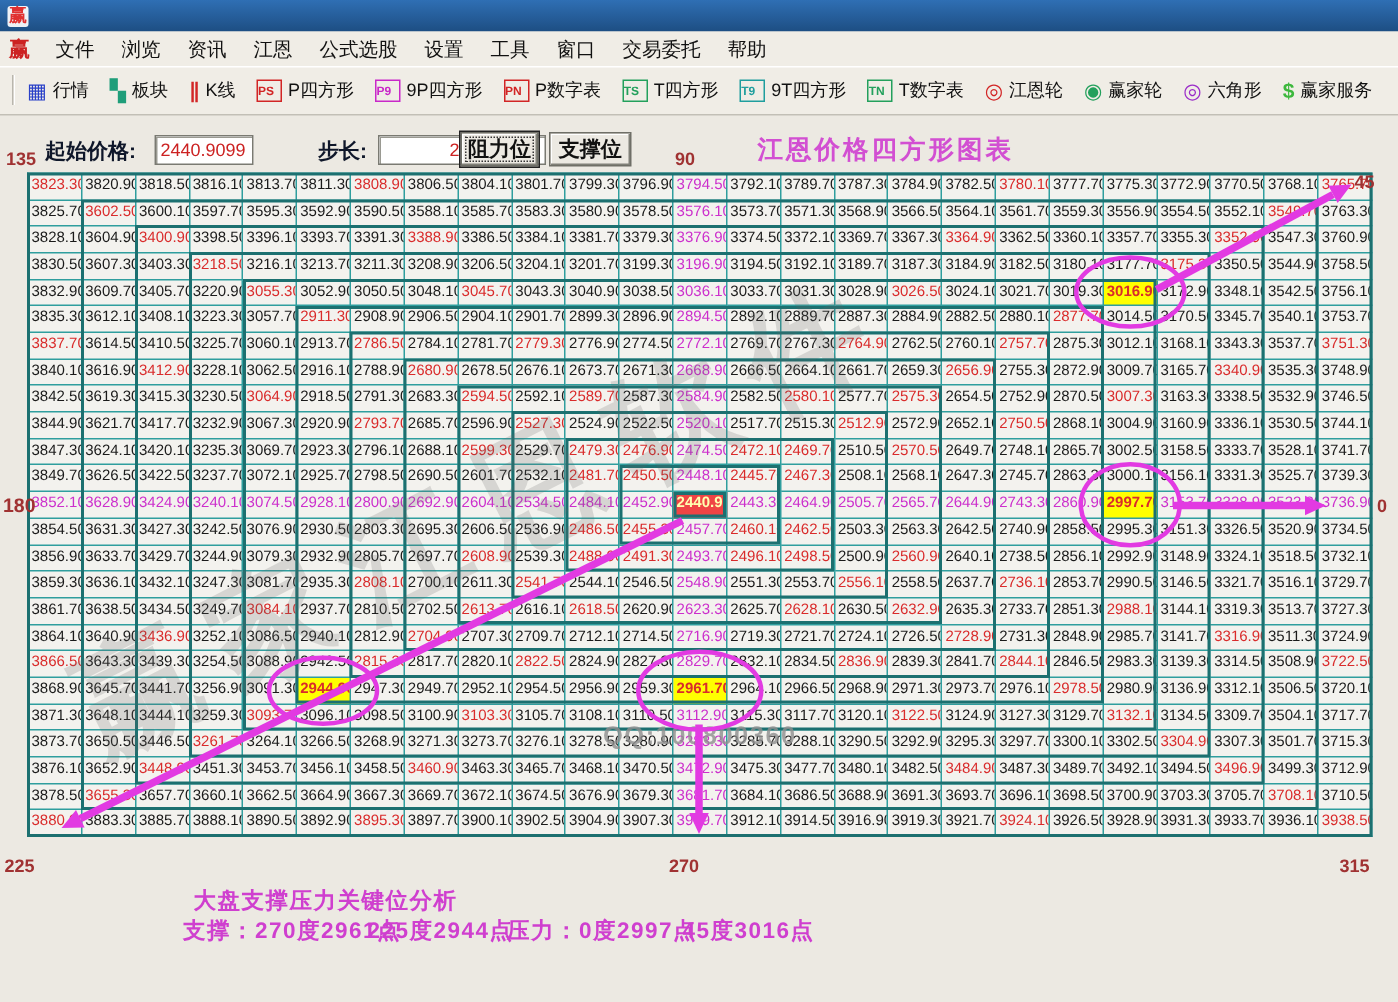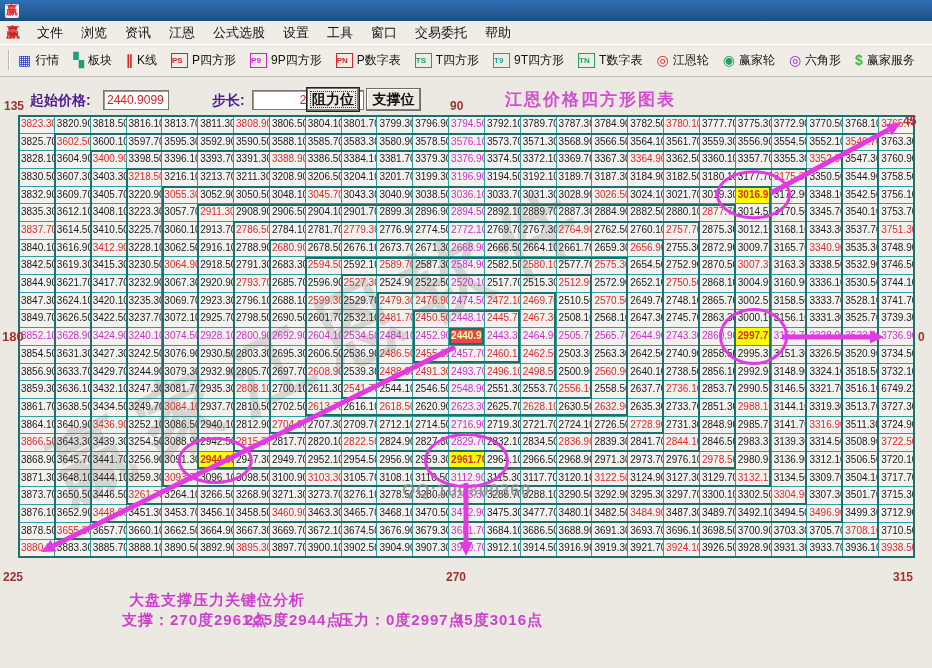--- a/index.html
+++ b/index.html
@@ -16,21 +16,21 @@
   .menubar .logo{color:#cc2222;font-weight:bold;margin:0 8px 0 6px;font-size:14px;}
   .menubar .mi{padding:0 9px;}
   .toolbar{position:absolute;left:0;top:44px;width:932px;height:33px;background:#f0ede6;
     border-bottom:1px solid #c2bfb6;box-shadow:inset 0 1px 0 #fff;
     display:flex;align-items:center;font-size:12px;color:#111;padding-left:6px;box-sizing:border-box;}
   .toolbar .ti{display:flex;align-items:center;gap:4px;padding:0 7px;white-space:nowrap;}
   .toolbar .tglyph{font-size:14px;font-weight:bold;}
   .toolbar .tbadge{display:inline-block;width:15px;height:13px;border:1px solid currentColor;
     font-size:8px;font-weight:bold;text-align:left;line-height:13px;letter-spacing:0;}
   .tsep{width:1px;height:20px;background:#b9b6ad;box-shadow:1px 0 0 #fff;margin:0 2px;}
-  .ctrl-label{position:absolute;color:#4c1d95;font-size:14px;font-weight:bold;}
+  .ctrl-label{position:absolute;color:#0f172a;font-size:14px;font-weight:bold;}
   .ctrl-input{position:absolute;background:#fff;border:1px solid #7a7a72;
     box-shadow:inset 1px 1px 0 #9a9a92;color:#cc2222;font-size:12px;
     padding:2px 3px 0 3px;box-sizing:border-box;}
   .dd-arrow{position:absolute;width:17px;height:17px;background:#ece9e2;border:1px solid #8a8a82;
     box-shadow:inset -1px -1px 0 #777,inset 1px 1px 0 #fff;
     font-size:8px;text-align:center;line-height:16px;color:#111;}
   .btn{position:absolute;height:23px;background:#ece9e2;border:1px solid #6f6f67;
     box-shadow:inset -1px -1px 0 #808078,inset 1px 1px 0 #fff;
     color:#111;font-size:14px;font-weight:bold;text-align:center;line-height:21px;box-sizing:border-box;}
   .btn.focused{outline:1px solid #222;outline-offset:0px;}
@@ -543,21 +543,21 @@
     <div class="cell">2553.70</div>
     <div class="cell red">2556.10</div>
     <div class="cell">2558.50</div>
     <div class="cell">2637.70</div>
     <div class="cell red">2736.10</div>
     <div class="cell">2853.70</div>
     <div class="cell">2990.50</div>
     <div class="cell">3146.50</div>
     <div class="cell">3321.70</div>
     <div class="cell">3516.10</div>
-    <div class="cell">6749.22</div>
+    <div class="cell">3729.70</div>
     <div class="cell">3861.70</div>
     <div class="cell">3638.50</div>
     <div class="cell">3434.50</div>
     <div class="cell">3249.70</div>
     <div class="cell red">3084.10</div>
     <div class="cell">2937.70</div>
     <div class="cell">2810.50</div>
     <div class="cell">2702.50</div>
     <div class="cell red">2613.70</div>
     <div class="cell">2616.10</div>

